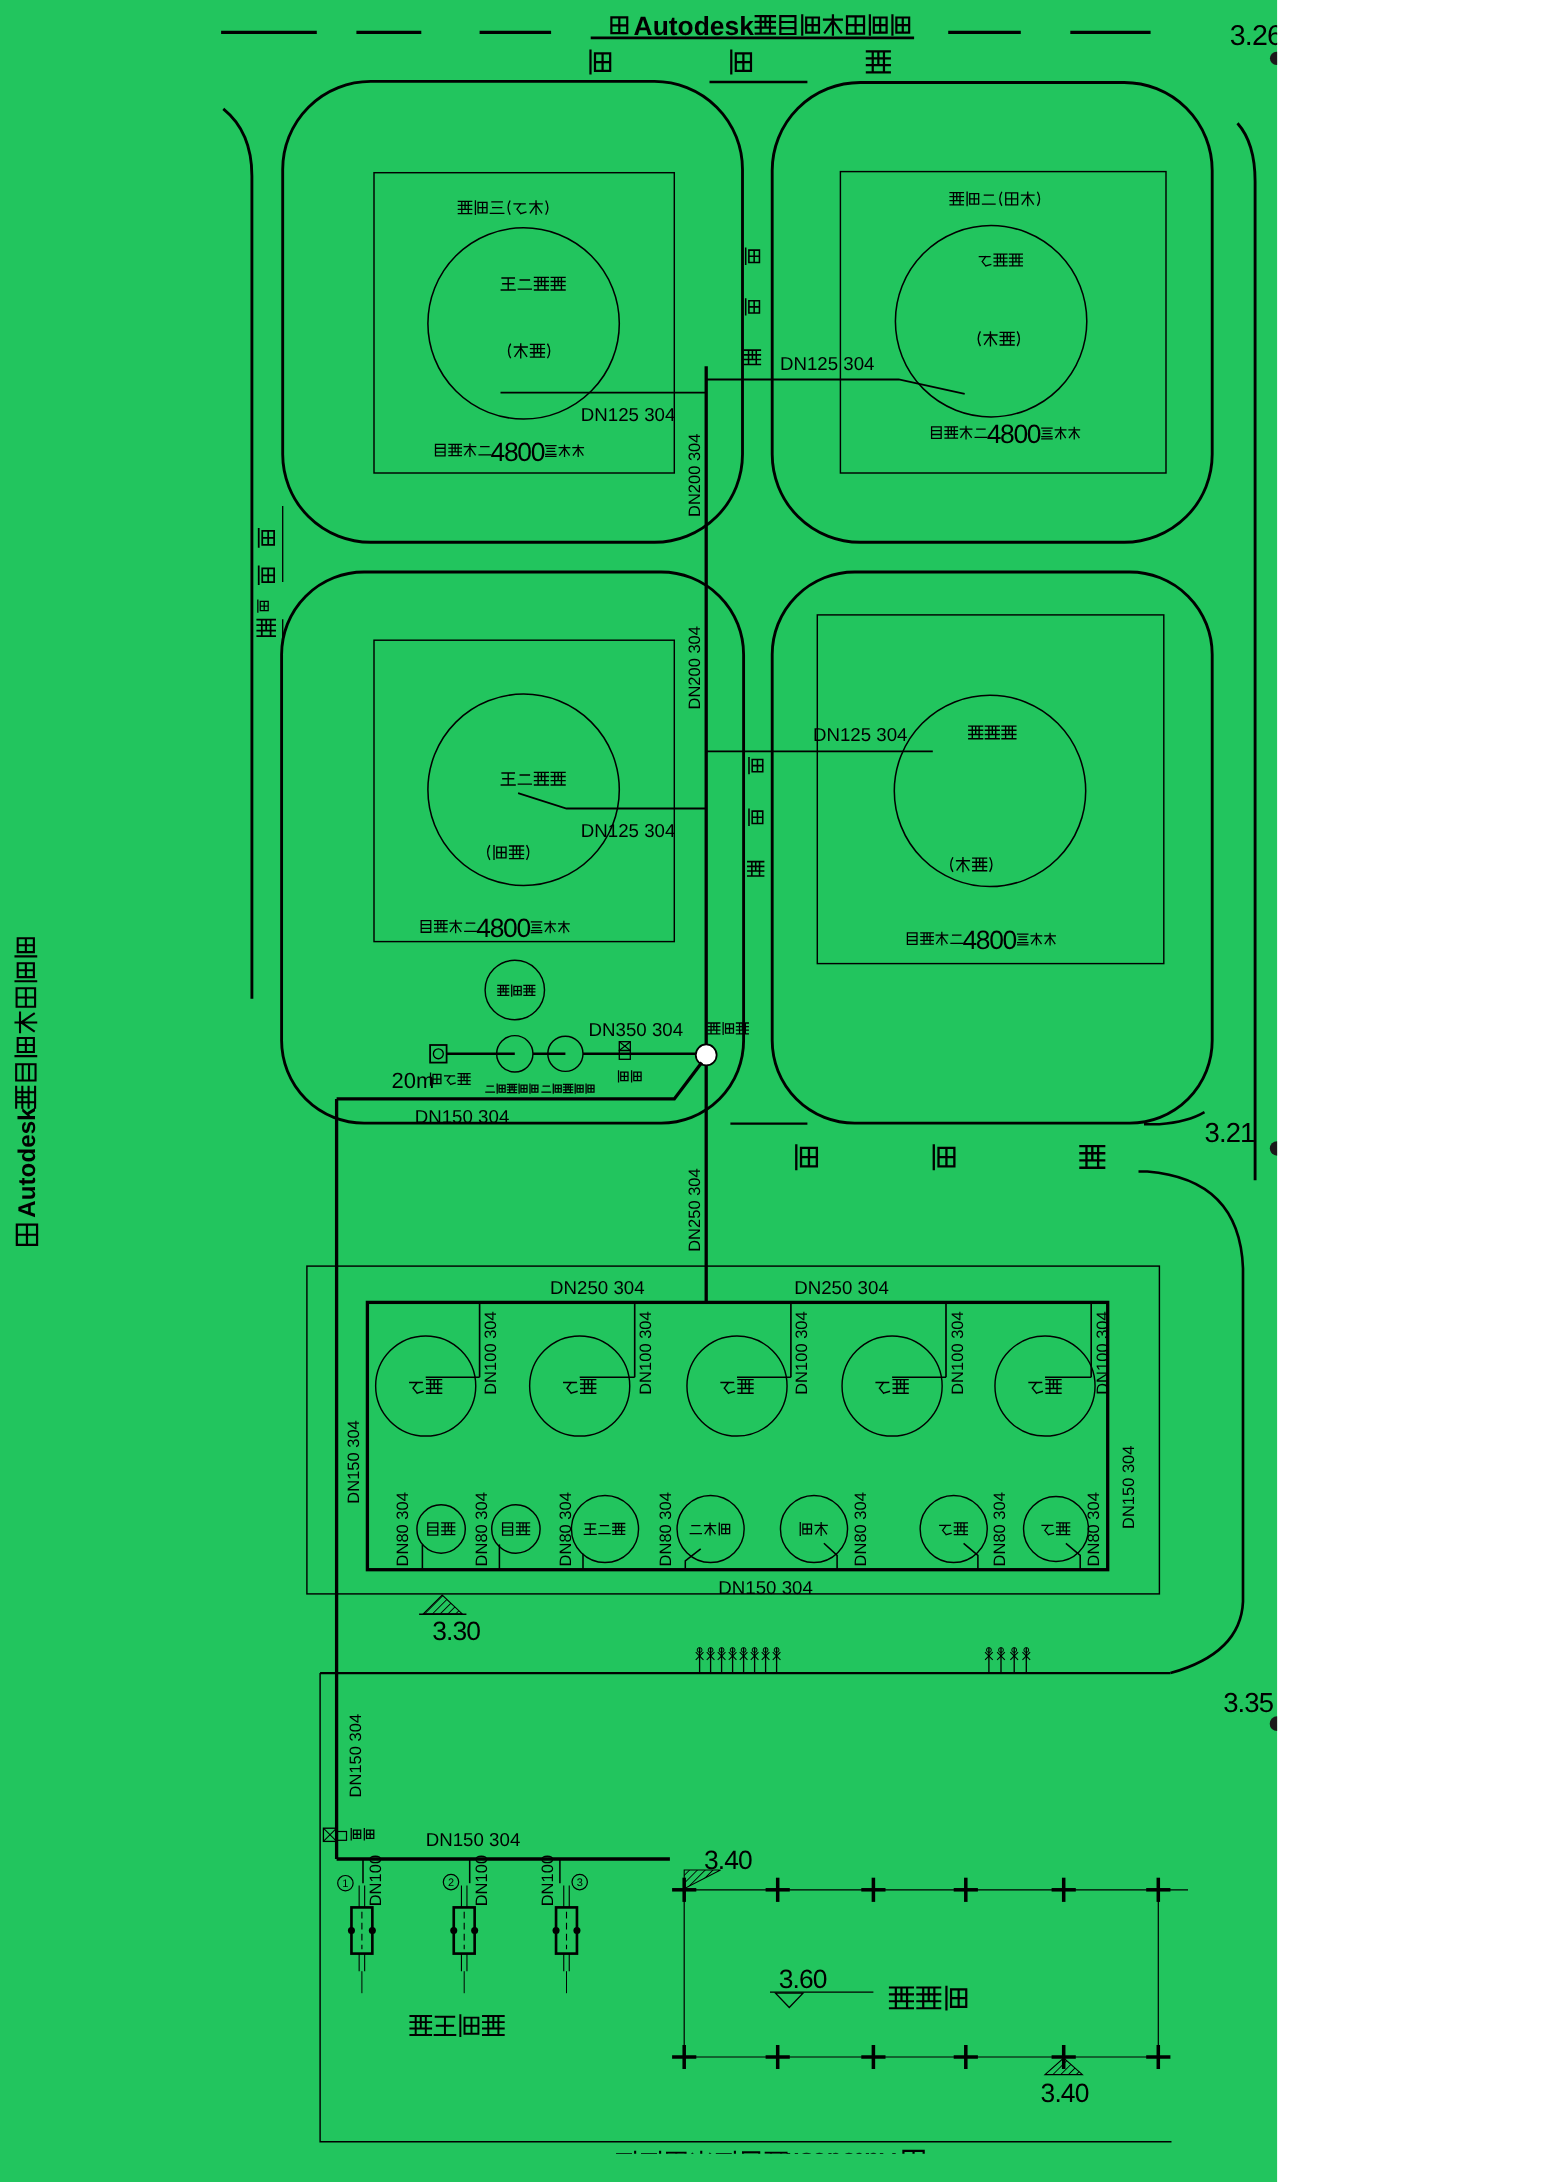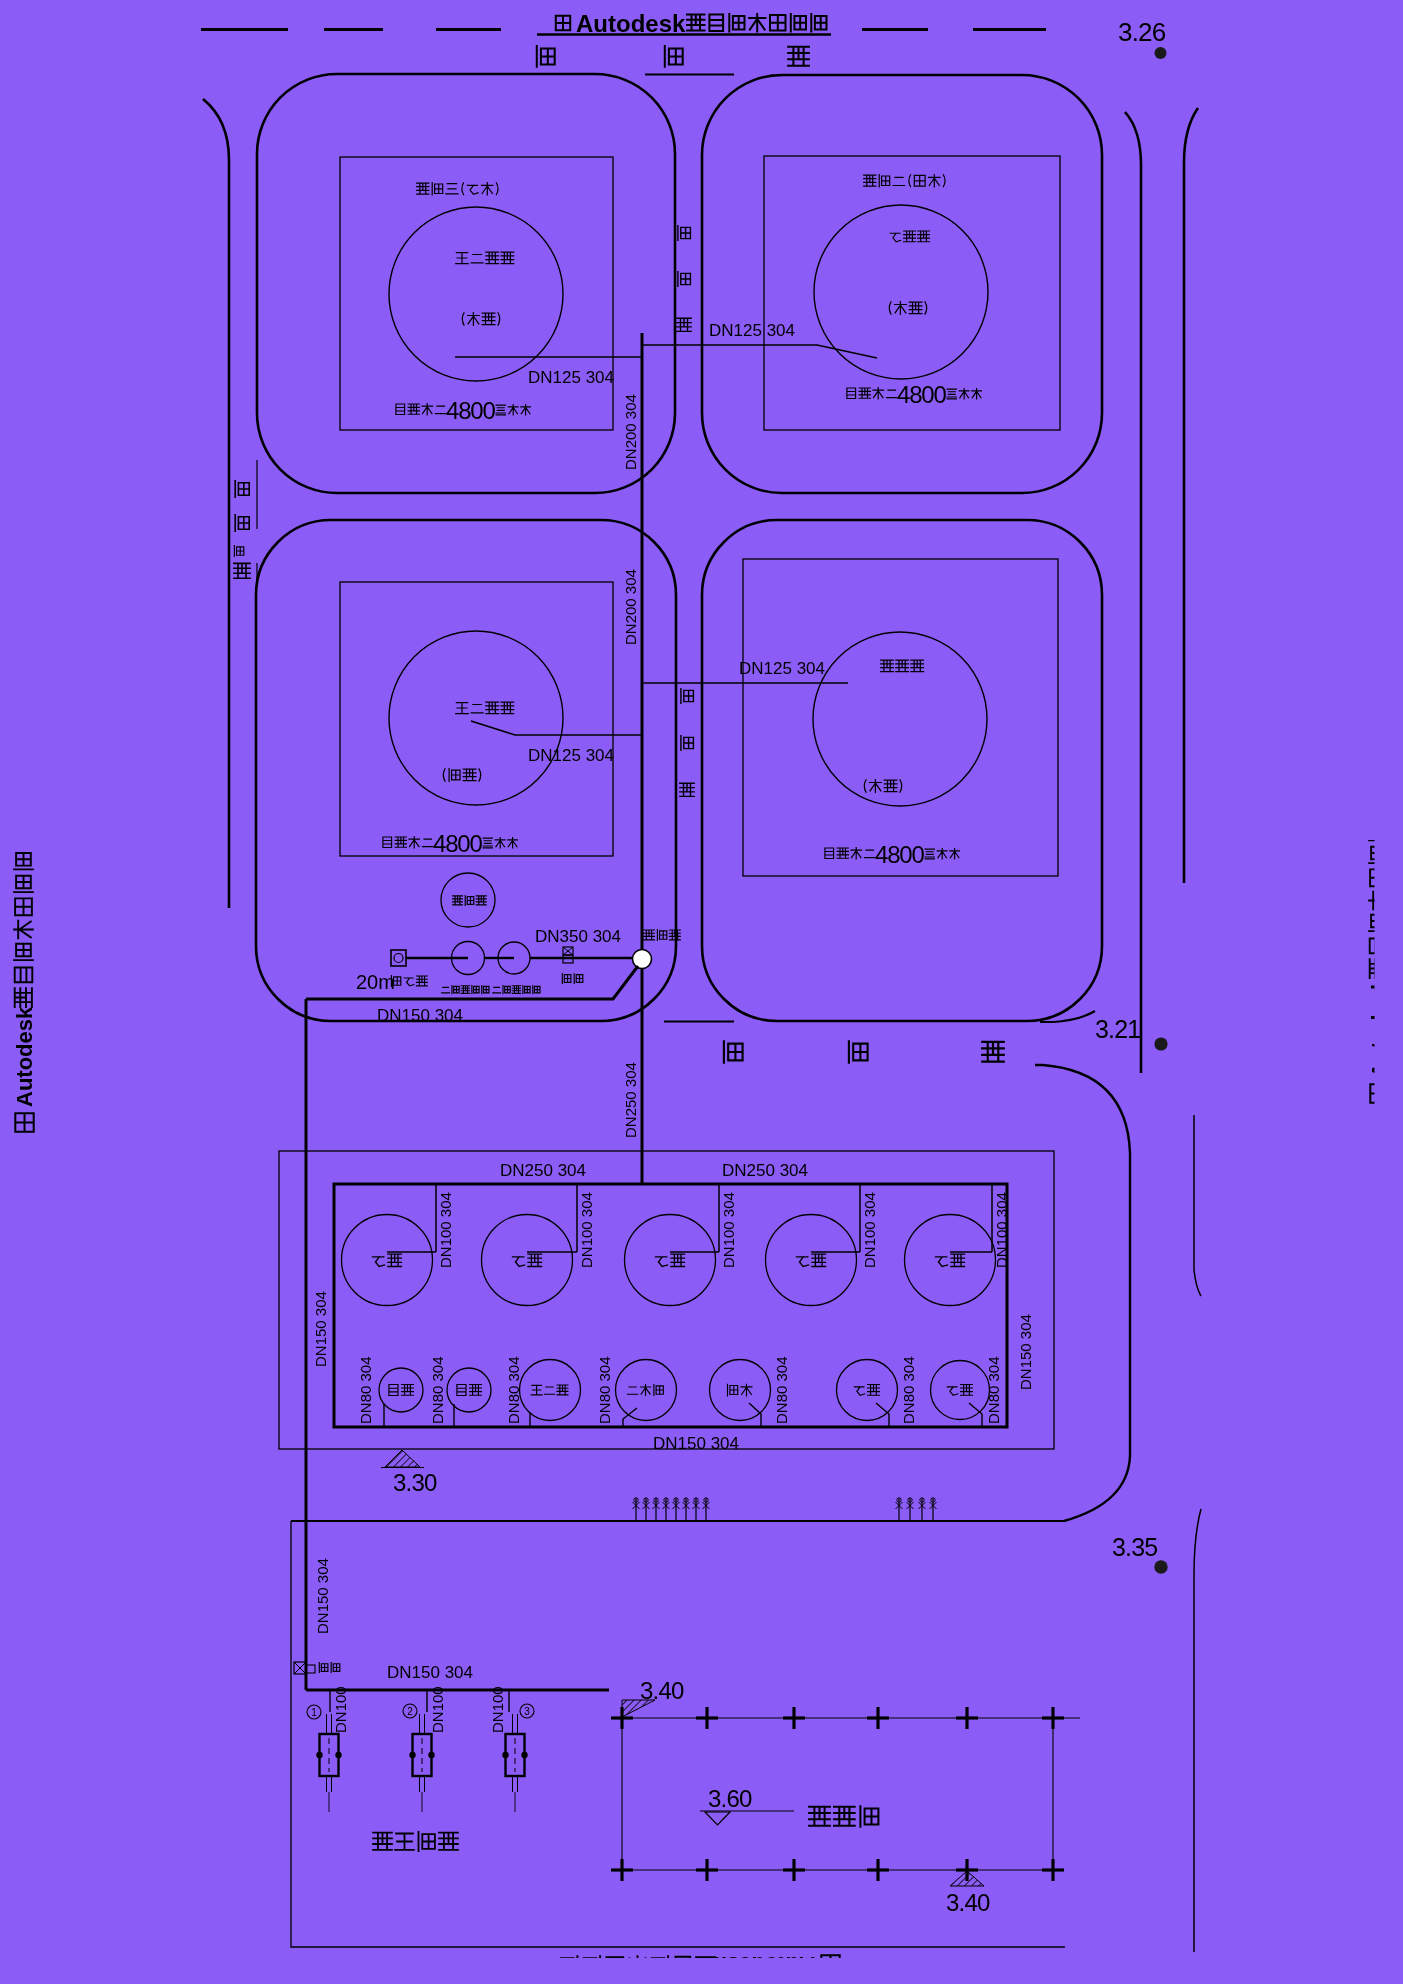--- a/index.html
+++ b/index.html
@@ -1,15 +1,15 @@
 <!DOCTYPE html>
 <html><head><meta charset="utf-8"><title>plant layout</title>
 <style>
 html,body{margin:0;padding:0;background:#fff;}
-#page{position:relative;width:1403px;height:1984px;background:#8b5cf6;overflow:hidden;}
+#page{position:relative;width:1161px;height:1984px;background:#22c55e;overflow:hidden;}
 </style></head>
 <body>
 <div id="page">
 <svg width="1403" height="1984" viewBox="0 0 1403 1984">
 <defs>
 <pattern id="hatch" patternUnits="userSpaceOnUse" width="5" height="5" patternTransform="rotate(45)">
 <line x1="0" y1="0" x2="0" y2="5" stroke="#000" stroke-width="1.6"></line>
 </pattern>
 <clipPath id="botclip">
           <rect x="560" y="1946" width="300" height="12"></rect>

